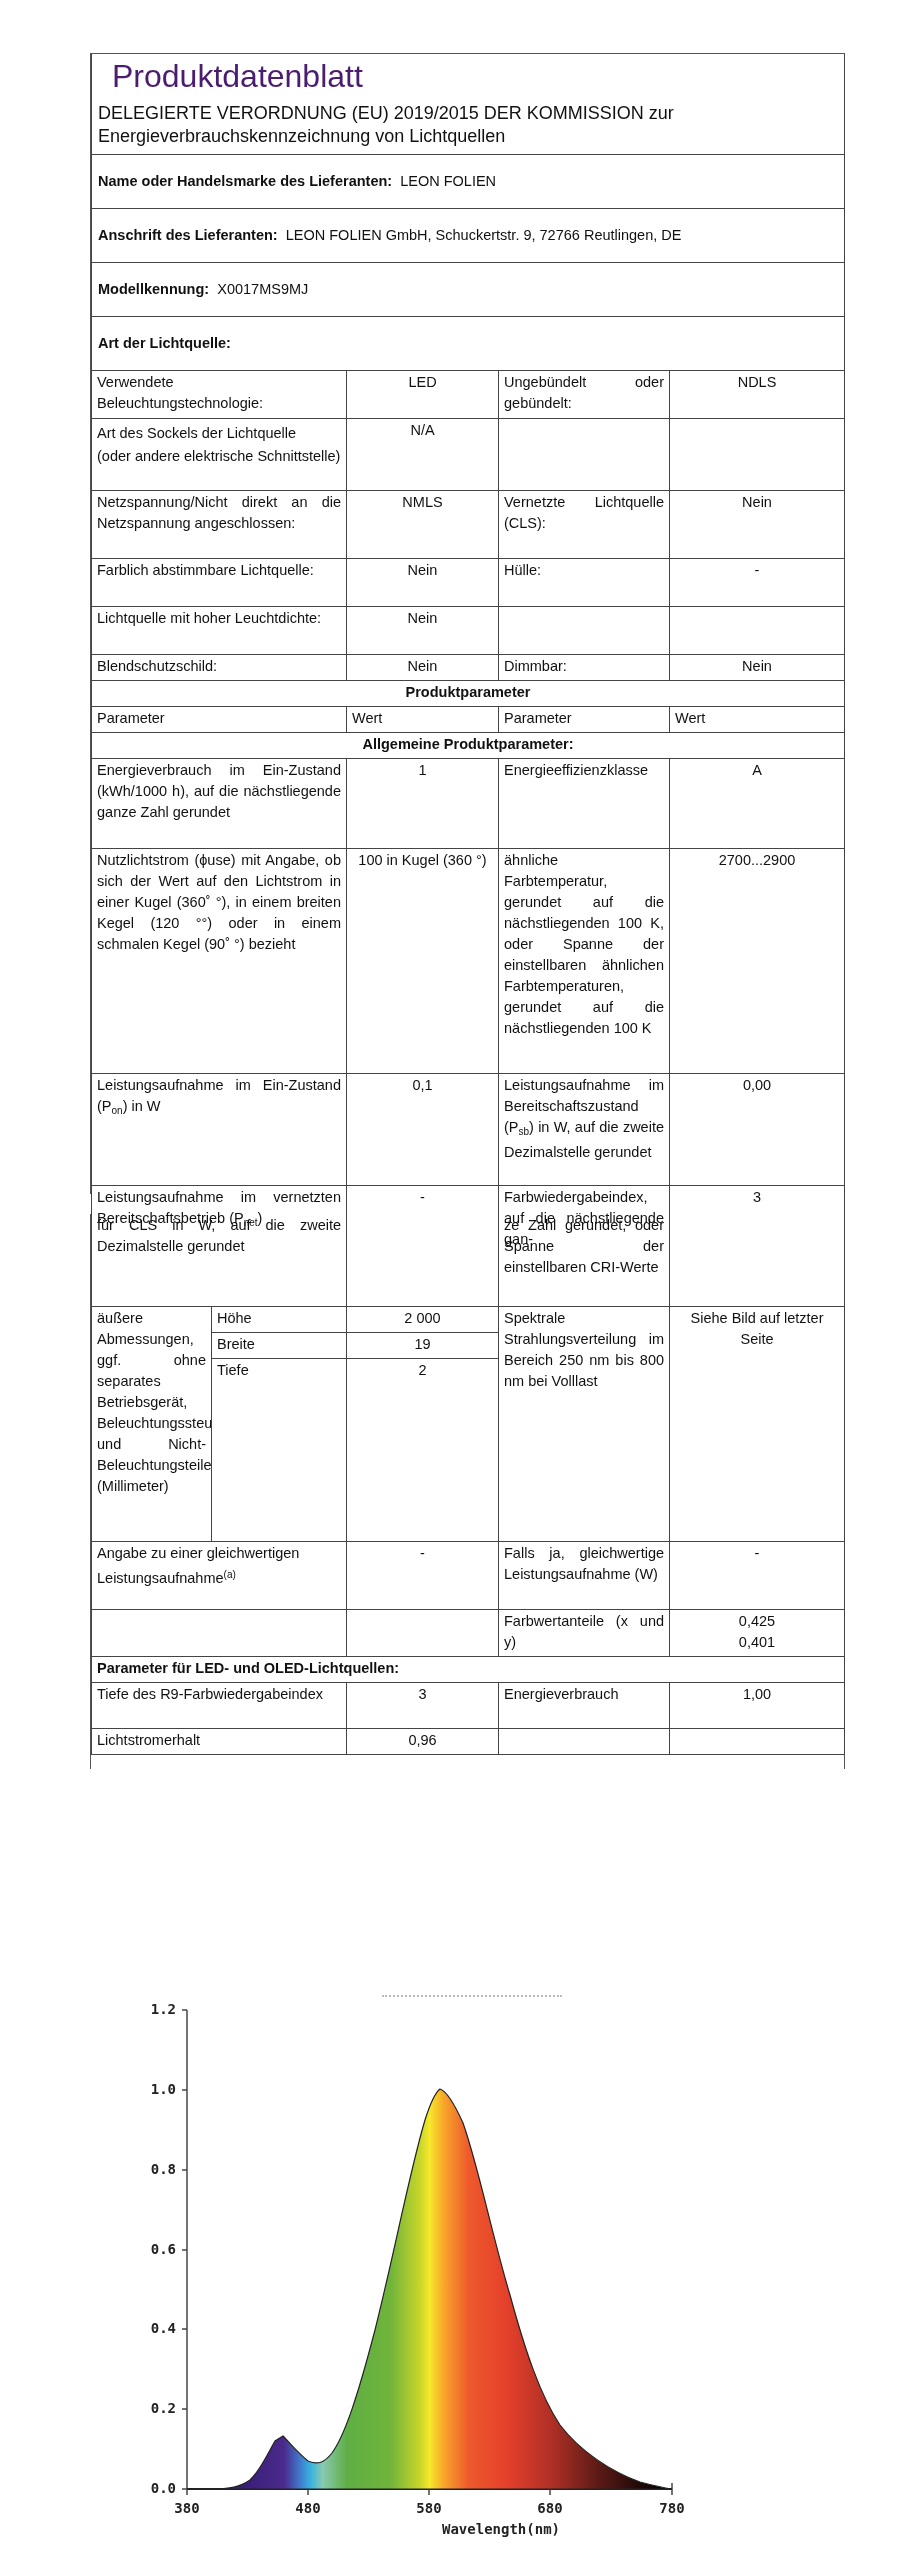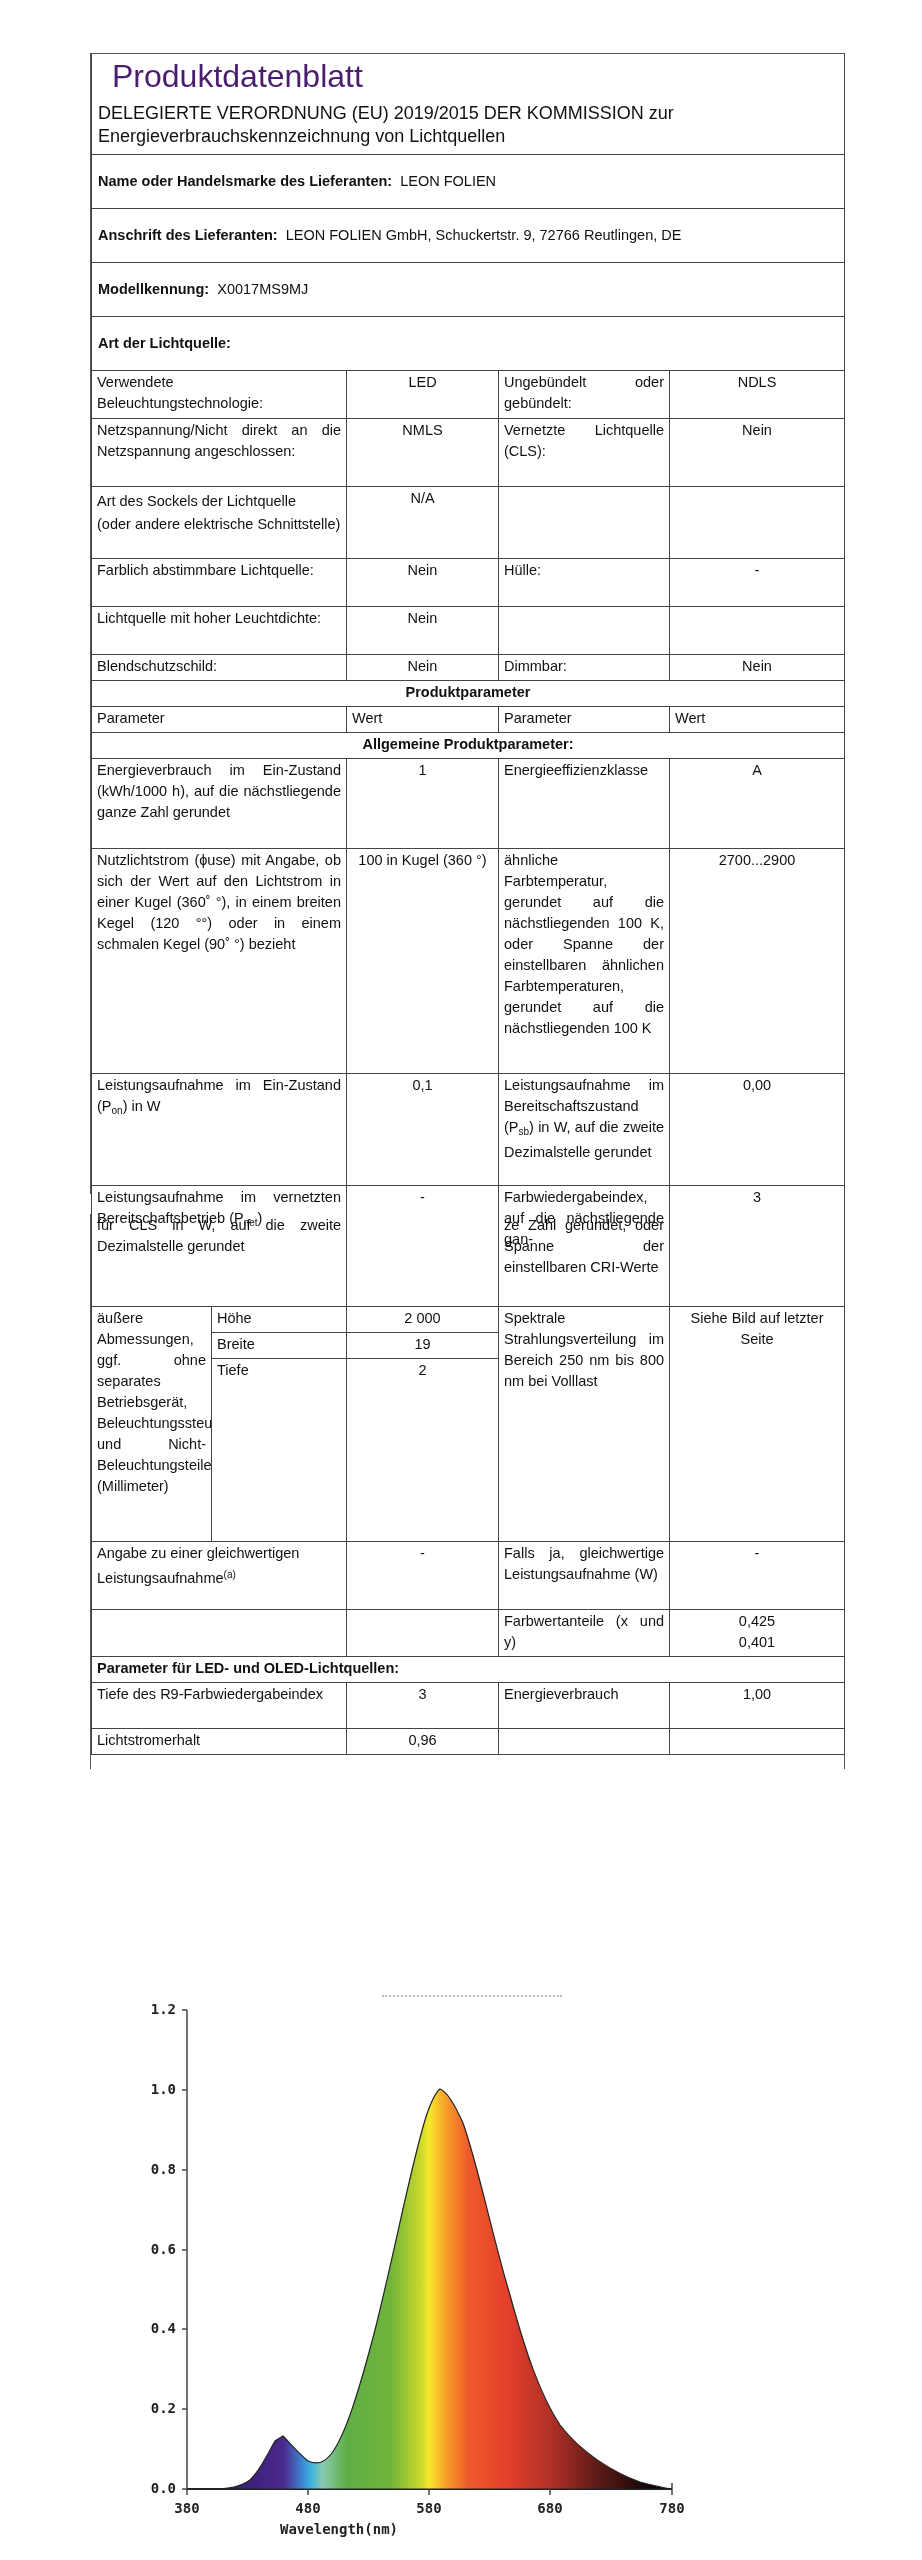--- a/index.html
+++ b/index.html
@@ -19,21 +19,21 @@
   .notop td { border-top: none; }
   .nobot td { border-bottom: none; }
   sub { font-size: 10px; vertical-align: -3px; }
   sup { font-size: 10px; vertical-align: 5px; }
   .stack div { line-height: 21px; }
   
   .chart { position: absolute; left: 120px; top: 1995px; width: 580px; height: 560px; }
   .chart svg { position: absolute; left: 0; top: 0; }
   .ytick { position: absolute; left: 16px; width: 40px; text-align: right; font-family: "DejaVu Sans Mono", monospace; font-weight: bold; font-size: 14px; color: #222; }
   .xtick { position: absolute; top: 505px; width: 50px; margin-left: -25px; text-align: center; font-family: "DejaVu Sans Mono", monospace; font-weight: bold; font-size: 14px; color: #222; }
-  .xlabel { position: absolute; top: 526px; left: 160px; width: 280px; text-align: left; font-family: "DejaVu Sans Mono", monospace; font-weight: bold; font-size: 14px; color: #222; }
+  .xlabel { position: absolute; top: 526px; left: 160px; width: 280px; text-align: right; font-family: "DejaVu Sans Mono", monospace; font-weight: bold; font-size: 14px; color: #222; }
   .ctitle { position: absolute; top: 0; left: 262px; width: 180px; height: 6px; border-top: 2px dotted #bbb; }
 </style>
 </head>
 <body>
 
 <div class="sheet sheet-a">
 <table>
   <colgroup>
         <col style="width:255px">
         <col style="width:152px">
@@ -71,34 +71,34 @@
   <tr>
     <td colspan="4" class="full bold">Art der Lichtquelle:</td>
   </tr>
 
   <tr style="height:48px">
     <td class="just">Verwendete Beleuchtungstechnologie:</td>
     <td class="center">LED</td>
     <td class="just">Ungebündelt oder gebündelt:</td>
     <td class="center">NDLS</td>
   </tr>
+  <tr style="height:72px">
+    <td class="just">
+      <div style="line-height:26px">Art des Sockels der Lichtquelle</div>
+      <div>(oder andere elektrische Schnittstelle)</div>
+    </td>
+    <td class="center">N/A</td>
+    <td></td>
+    <td></td>
+  </tr>
   <tr style="height:68px">
     <td class="just">Netzspannung/Nicht direkt an die Netzspannung angeschlossen:</td>
     <td class="center">NMLS</td>
     <td class="just">Vernetzte Lichtquelle (CLS):</td>
     <td class="center">Nein</td>
-  </tr>
-  <tr style="height:72px">
-    <td class="just">
-      <div style="line-height:26px">Art des Sockels der Lichtquelle</div>
-      <div>(oder andere elektrische Schnittstelle)</div>
-    </td>
-    <td class="center">N/A</td>
-    <td></td>
-    <td></td>
   </tr>
   <tr style="height:48px">
     <td class="just">Farblich abstimmbare Lichtquelle:</td>
     <td class="center">Nein</td>
     <td>Hülle:</td>
     <td class="center">-</td>
   </tr>
   <tr style="height:48px">
     <td class="just">Lichtquelle mit hoher Leuchtdichte:</td>
     <td class="center">Nein</td>

